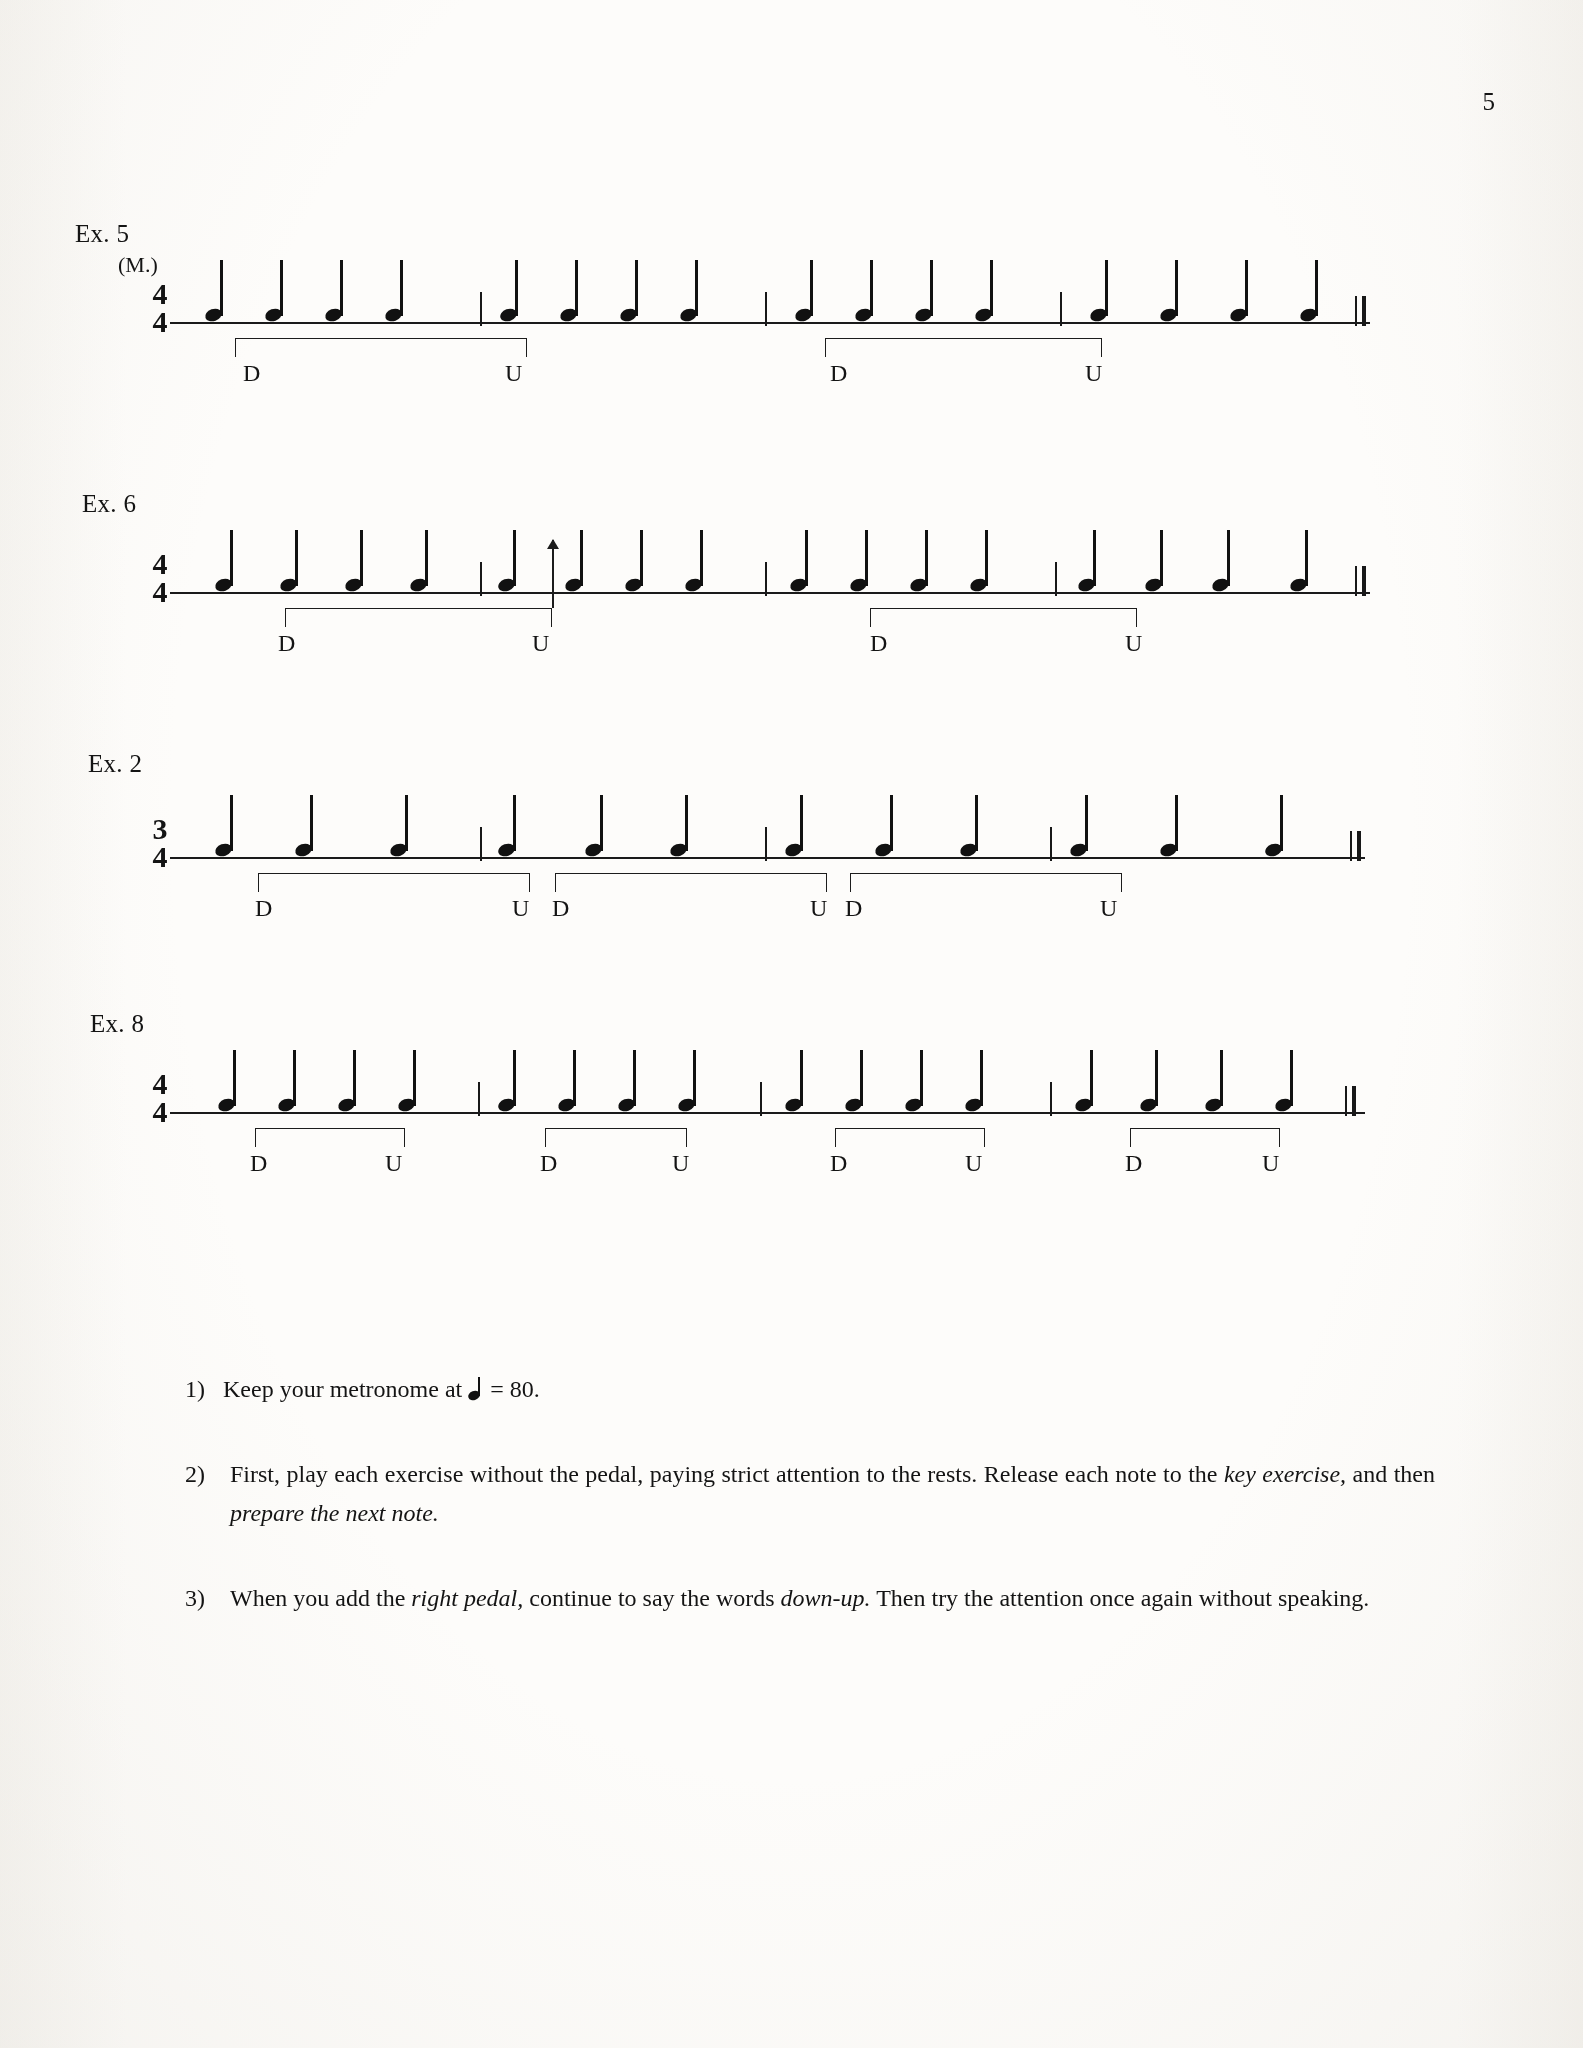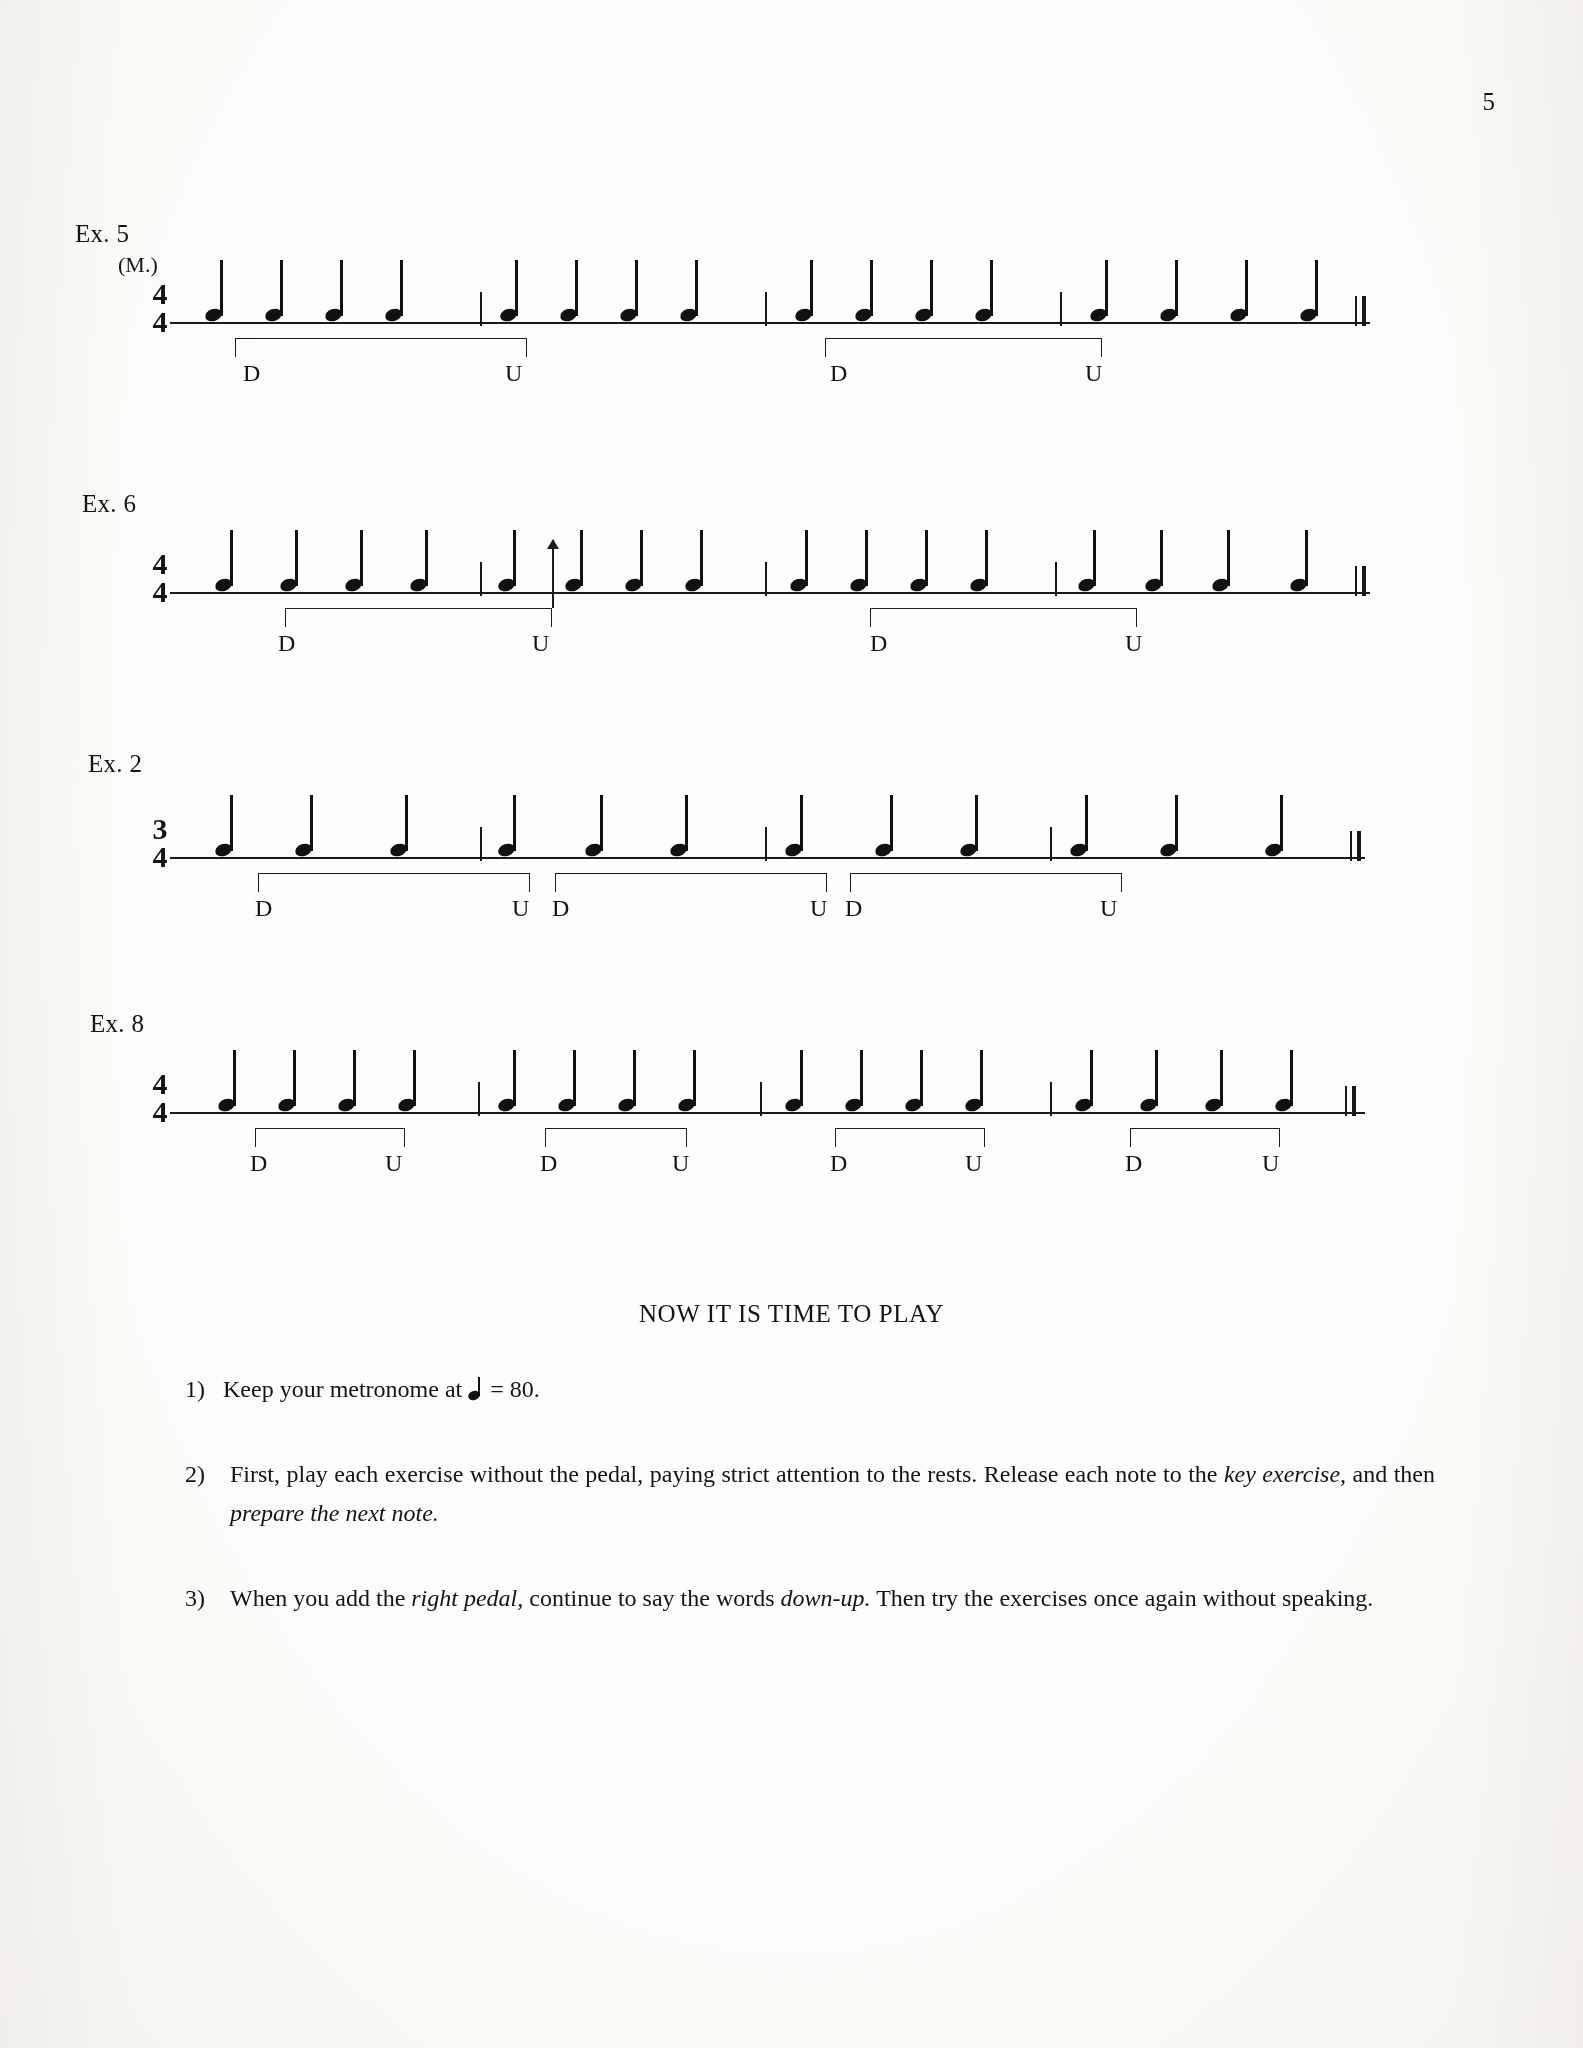--- a/index.html
+++ b/index.html
@@ -600,31 +600,30 @@
 
     <div class="ped" style="left:835px; width:148px;"></div>
     <div class="du" style="left:830px;">D</div>
     <div class="du" style="left:965px;">U</div>
 
     <div class="ped" style="left:1130px; width:148px;"></div>
     <div class="du" style="left:1125px;">D</div>
     <div class="du" style="left:1262px;">U</div>
   </div>
 
-  <div class="now-play">NOW IT IS TIME TO PLAY</div>
 
   <div class="instructions">
     <div class="inst" style="padding-left:38px;">
       <span class="num">1)</span>
       <span>Keep your metronome at </span><span class="quarter-glyph"><span class="h"></span><span class="s"></span></span><span> = 80.</span>
     </div>
 
     <div class="inst">
       <span class="num">2)</span>
       <span>First, play each exercise without the pedal, paying strict attention to the rests.  Release each note to the </span><i>key exercise,</i><span> and then </span><i>prepare the next note.</i>
     </div>
 
     <div class="inst">
       <span class="num">3)</span>
-      <span>When you add the </span><i>right pedal,</i><span> continue to say the words </span><i>down-up.</i><span> Then try the exercises once again without speaking.</span>
+      <span>When you add the </span><i>right pedal,</i><span> continue to say the words </span><i>down-up.</i><span> Then try the attention once again without speaking.</span>
     </div>
   </div>
 </div>
 
 </body></html>

